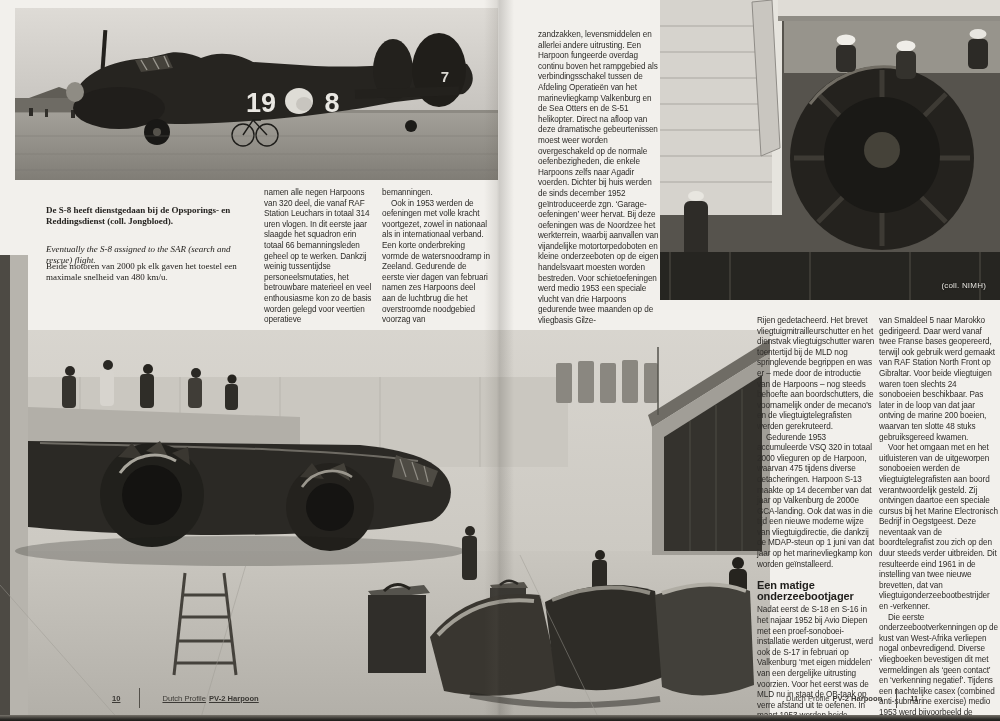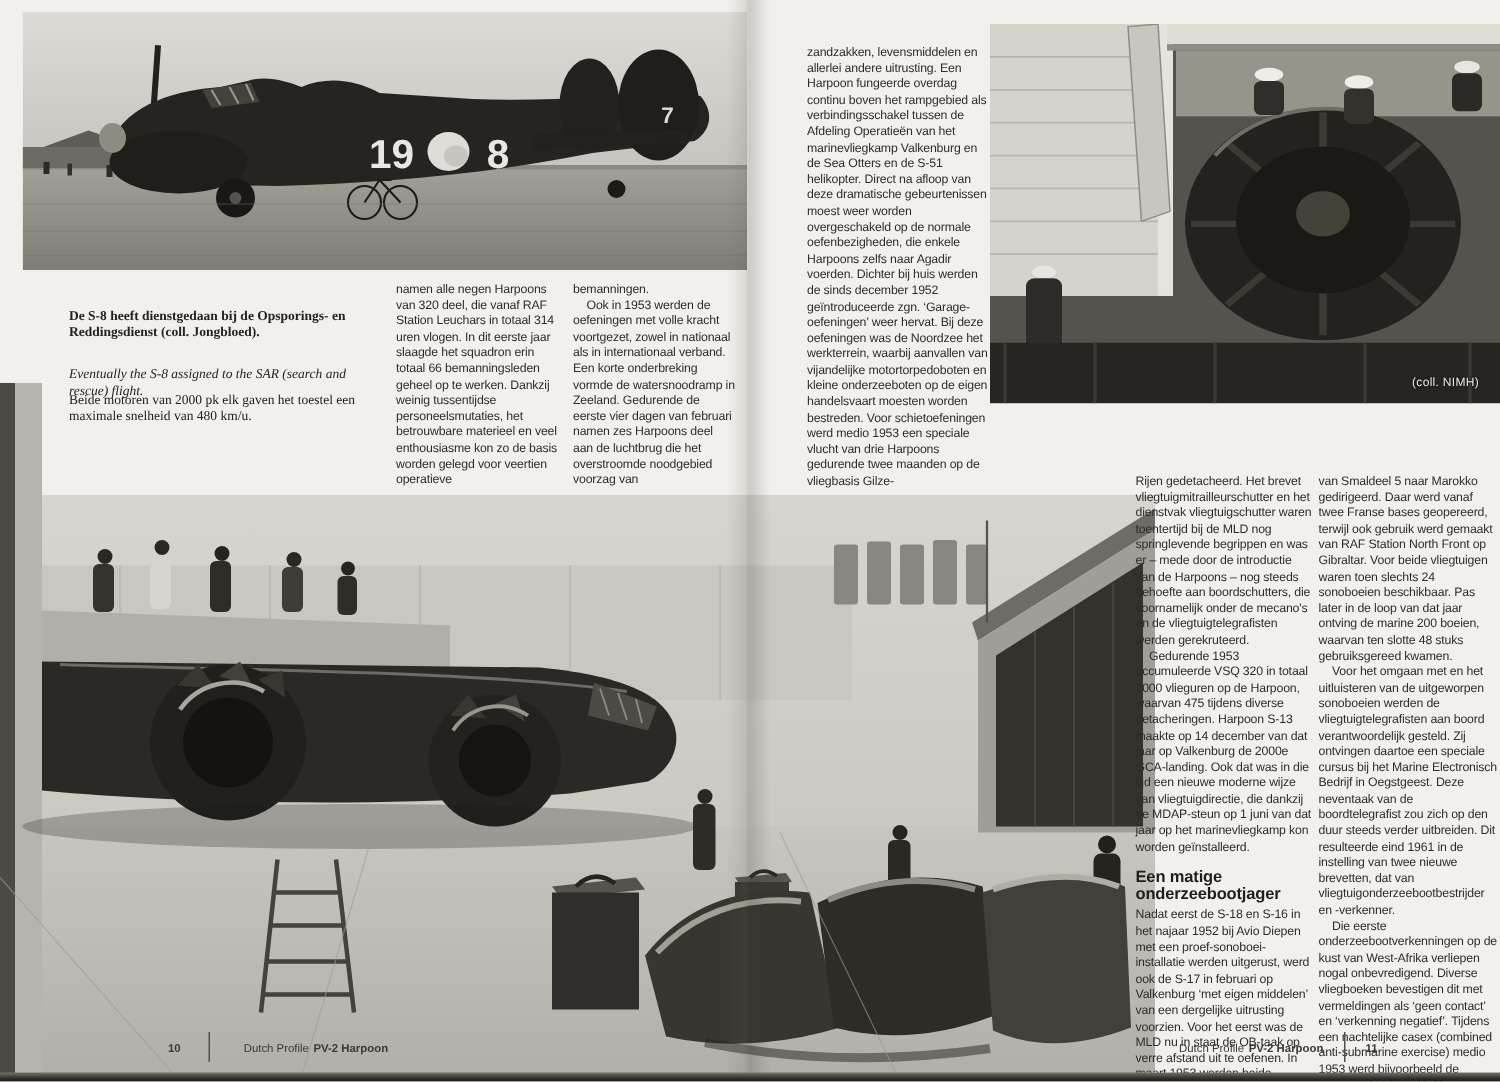--- a/index.html
+++ b/index.html
@@ -2,21 +2,21 @@
 <html><head>
 <meta charset="utf-8">
 <style>
   html,body{margin:0;padding:0;background:#888;}
   .spread{position:relative;width:1000px;height:721px;background:#f2f0ec;overflow:hidden;
           font-family:"Liberation Sans", sans-serif;}
   
   .photo{position:absolute;overflow:hidden;}
   .photo svg{display:block;width:100%;height:100%;}
   .photo-top{left:15px;top:8px;width:483px;height:172px;}
-  .photo-engine{left:660px;top:16px;width:340px;height:253px;}
+  .photo-engine{left:660px;top:0;width:340px;height:300px;}
   .photo-bottom{left:0;top:255px;width:770px;height:466px;
                 clip-path:polygon(0 0,28px 0,28px 75px,770px 75px,770px 466px,0 466px);}
   .photo-credit{position:absolute;right:14px;bottom:10px;color:#e9e7e1;font-size:8px;
                 letter-spacing:.2px;text-shadow:0 0 2px rgba(0,0,0,.8);}
   
   .caption{position:absolute;font-family:"Liberation Serif", serif;color:#24221f;
            font-size:9px;line-height:11.3px;}
   .caption p{margin:16px;}
   .cap-bold{font-weight:bold;}
   .cap-italic{font-style:italic;}
@@ -31,21 +31,21 @@
   .col1{left:264px;top:188px;}
   .col2{left:382px;top:188px;}
   .col3{left:538px;top:30px;width:123px;}
   .col4{left:757px;top:316px;width:119px;}
   .col5{left:879px;top:316px;width:119px;}
   
   .footer{position:absolute;display:flex;align-items:center;font-size:7.6px;color:#3b3935;
           z-index:10;height:22px;}
   .footer .bold{font-weight:bold;}
   .footer .fdiv{width:1px;height:20px;background:#53504a;}
-  .footer-left{left:112px;top:687px;}
+  .footer-left{left:112px;top:687px;text-decoration:underline;}
   .footer-left .fdiv{margin:0 22px 0 19px;}
   .footer-right{left:786px;top:687px;}
   .footer-right .fdiv{margin:0 13px 0 14px;}
   .fgap{width:3px;display:inline-block;}
   
   .gutter{position:absolute;left:484px;top:0;width:30px;height:721px;z-index:40;pointer-events:none;
     background:linear-gradient(to right,rgba(120,114,104,0) 0%,rgba(98,93,84,.14) 42%,rgba(58,55,49,.20) 52%,rgba(120,114,104,0) 100%);}
   .page-edge-bottom{position:absolute;left:0;top:715px;width:1000px;height:6px;z-index:60;
     background:linear-gradient(#76726a,#2c2b27 70%,#1d1c19);}
 </style>

